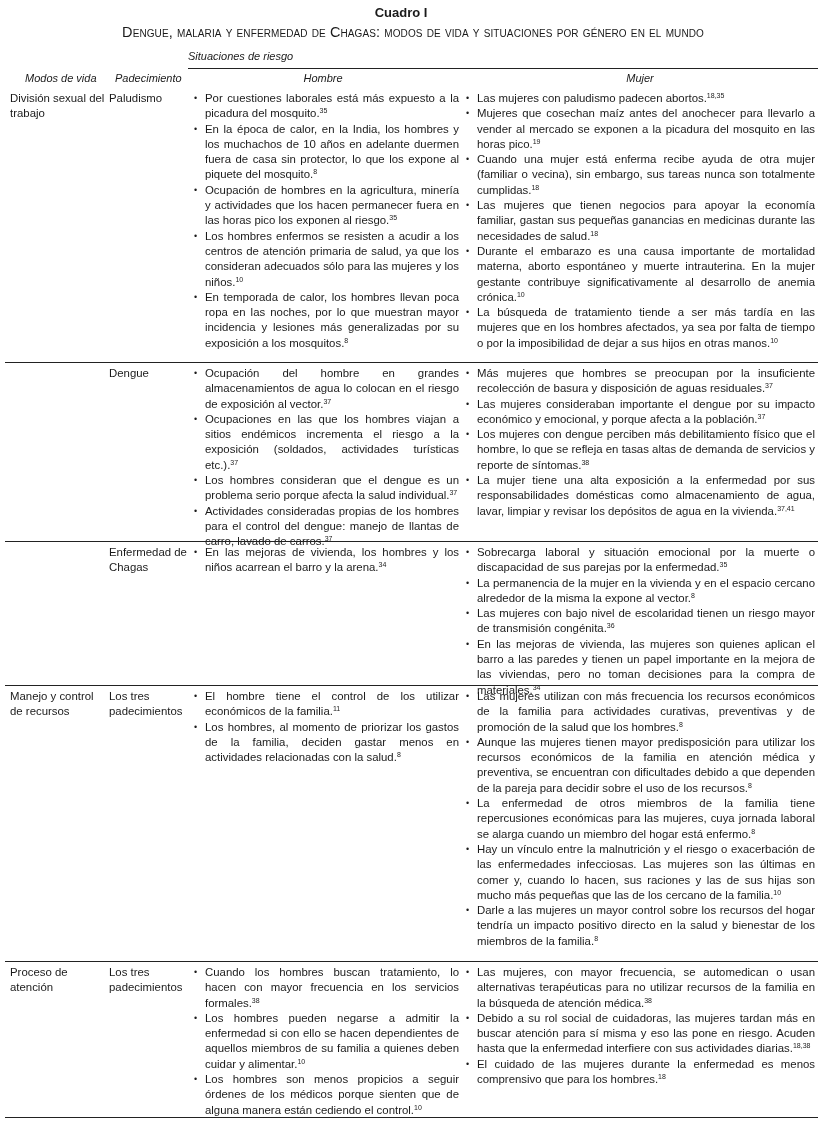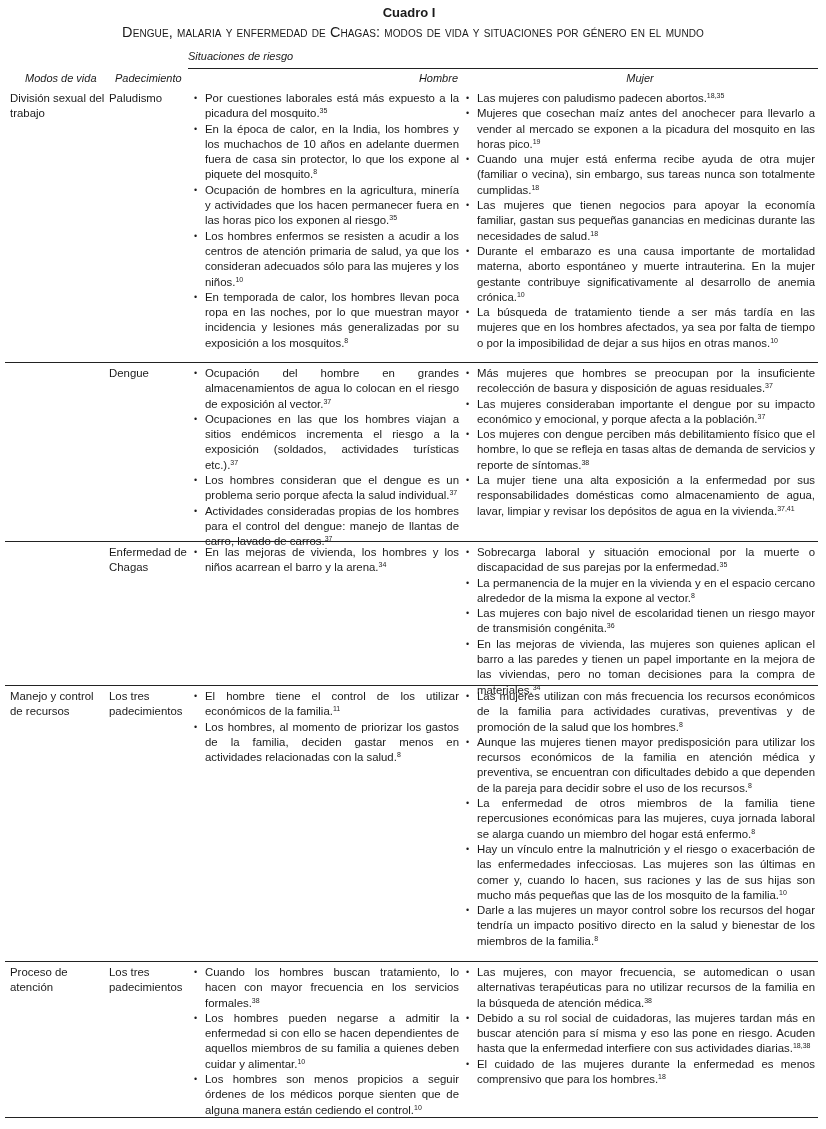--- a/index.html
+++ b/index.html
@@ -1,29 +1,29 @@
 <!DOCTYPE html>
 <html><head>
 <meta charset="utf-8">
 <style>
   html, body { margin: 0; padding: 0; background: #ffffff; }
   body { width: 826px; height: 1129px; overflow: hidden; position: relative;
          font-family: "Liberation Sans", "DejaVu Sans", sans-serif; color: #1a1a1a; }
-  .caption { position: absolute; top: 5px; left: 16px; width: 786px; text-align: center;
+  .caption { position: absolute; top: 5px; left: 8px; width: 786px; text-align: center;
              font-size: 13px; font-weight: bold; }
   .title { position: absolute; top: 24px; left: 0; width: 826px; text-align: center;
            font-size: 14.5px; font-weight: normal; font-variant: small-caps; letter-spacing: 0.1px; }
   .group-head { position: absolute; top: 50px; left: 188px; width: 630px; text-align: left;
                 font-size: 11px; font-style: italic; }
   .group-rule { position: absolute; top: 68px; left: 188px; width: 630px; height: 0;
                 border-top: 1.3px solid #222; }
   .colhead { position: absolute; top: 72px; font-size: 11px; font-style: italic; }
   .ch-modos { left: 25px; }
   .ch-pad { left: 115px; }
-  .ch-hombre { left: 188px; width: 270px; text-align: right; }
+  .ch-hombre { left: 188px; width: 270px; text-align: center; }
   .ch-mujer { left: 462px; width: 356px; text-align: center; }
 
   .row { position: absolute; left: 5px; width: 813px; }
   .row.sep { border-top: 1.3px solid #222; }
   .cell { position: absolute; top: 3px; font-size: 11.4px; line-height: 15.3px; }
   .c-modo { left: 5px; width: 95px; }
   .c-pad { left: 104px; width: 80px; }
   .c-hom { left: 188px; width: 266px; }
   .c-muj { left: 460px; width: 350px; }
   ul { list-style: none; margin: 0; padding: 0; }
@@ -99,21 +99,21 @@
   <div class="cell c-modo">Manejo y control de recursos</div>
   <div class="cell c-pad">Los tres padecimientos</div>
   <ul class="cell c-hom">
       <li><span>El hombre tiene el control de los utilizar económicos de la familia.</span><sup>11</sup></li>
       <li><span>Los hombres, al momento de priorizar los gastos de la familia, deciden gastar menos en actividades relacionadas con la salud.</span><sup>8</sup></li>
     </ul>
   <ul class="cell c-muj">
       <li><span>Las mujeres utilizan con más frecuencia los recursos económicos de la familia para actividades curativas, preventivas y de promoción de la salud que los hombres.</span><sup>8</sup></li>
       <li><span>Aunque las mujeres tienen mayor predisposición para utilizar los recursos económicos de la familia en atención médica y preventiva, se encuentran con dificultades debido a que dependen de la pareja para decidir sobre el uso de los recursos.</span><sup>8</sup></li>
       <li><span>La enfermedad de otros miembros de la familia tiene repercusiones económicas para las mujeres, cuya jornada laboral se alarga cuando un miembro del hogar está enfermo.</span><sup>8</sup></li>
-      <li><span>Hay un vínculo entre la malnutrición y el riesgo o exacerbación de las enfermedades infecciosas. Las mujeres son las últimas en comer y, cuando lo hacen, sus raciones y las de sus hijas son mucho más pequeñas que las de los mosquito de la familia.</span><sup>10</sup></li>
+      <li><span>Hay un vínculo entre la malnutrición y el riesgo o exacerbación de las enfermedades infecciosas. Las mujeres son las últimas en comer y, cuando lo hacen, sus raciones y las de sus hijas son mucho más pequeñas que las de los cercano de la familia.</span><sup>10</sup></li>
       <li><span>Darle a las mujeres un mayor control sobre los recursos del hogar tendría un impacto positivo directo en la salud y bienestar de los miembros de la familia.</span><sup>8</sup></li>
     </ul>
 </div>
 
 <div class="row sep" style="top:961px;height:156px;">
   <div class="cell c-modo">Proceso de atención</div>
   <div class="cell c-pad">Los tres padecimientos</div>
   <ul class="cell c-hom">
       <li><span>Cuando los hombres buscan tratamiento, lo hacen con mayor frecuencia en los servicios formales.</span><sup>38</sup></li>
       <li><span>Los hombres pueden negarse a admitir la enfermedad si con ello se hacen dependientes de aquellos miembros de su familia a quienes deben cuidar y alimentar.</span><sup>10</sup></li>

